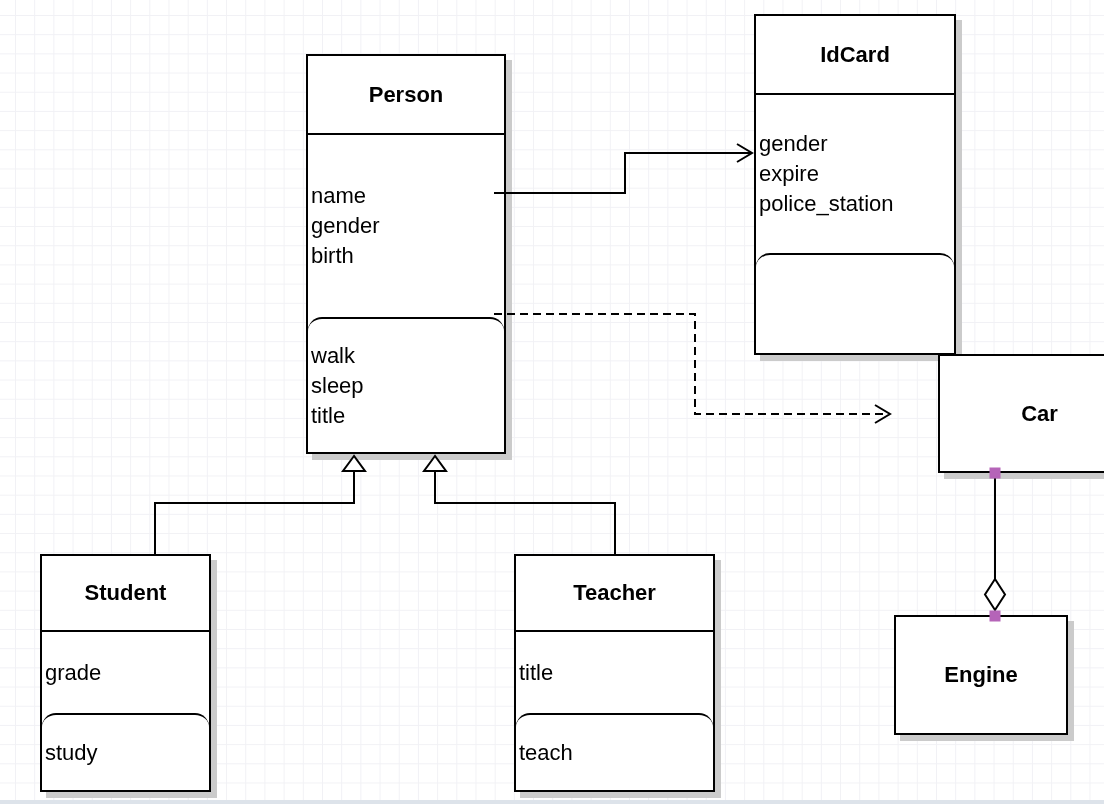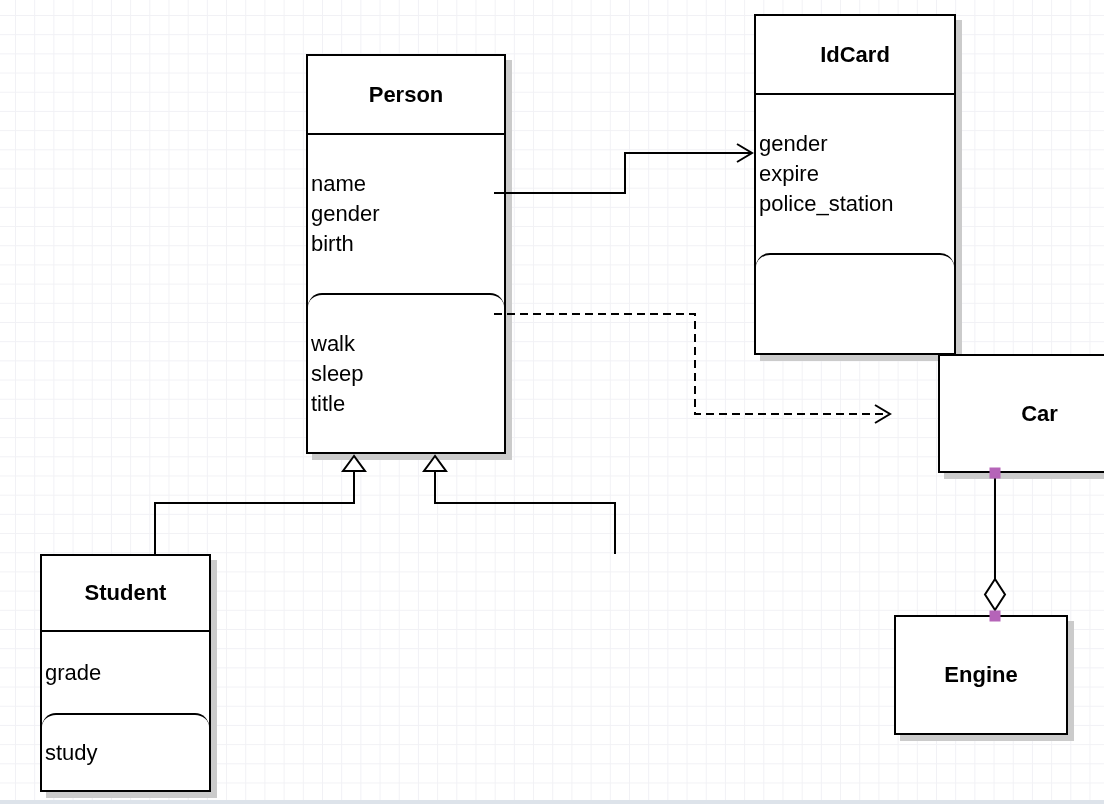--- a/index.html
+++ b/index.html
@@ -63,21 +63,21 @@
     background: #dde3ea;
   }
 </style>
 </head>
 <body>
 
 <div class="canvas">
 
   <div class="uml-class" style="left:306px; top:54px; width:200px; height:400px;">
     <div class="cls-title" style="height:77px">Person</div>
-    <div class="cls-sec" style="height:160px">
+    <div class="cls-sec" style="height:184px">
       <div class="member">name</div>
       <div class="member">gender</div>
       <div class="member">birth</div>
     </div>
     <div class="cls-sec grow">
       <div class="member">walk</div>
       <div class="member">sleep</div>
       <div class="member">title</div>
     </div>
   </div>
@@ -103,20 +103,29 @@
   <div class="uml-class" style="left:40px; top:554px; width:171px; height:238px;">
     <div class="cls-title" style="height:74px">Student</div>
     <div class="cls-sec" style="height:83px">
       <div class="member">grade</div>
     </div>
     <div class="cls-sec grow">
       <div class="member">study</div>
     </div>
   </div>
 
+  <div class="uml-class" style="left:514px; top:554px; width:201px; height:238px;">
+    <div class="cls-title" style="height:74px">Teacher</div>
+    <div class="cls-sec" style="height:83px">
+      <div class="member">title</div>
+    </div>
+    <div class="cls-sec grow">
+      <div class="member">teach</div>
+    </div>
+  </div>
 
   <svg class="edges" viewBox="0 0 1104 804">
 
     <g>
       <path class="edge" d="M494 193 H625 V153 H751"></path>
       <path class="edge" d="M737 144 L752 153 L737 162"></path>
     </g>
 
     <g>
       <path class="edge dashed" d="M494 314 H695 V414 H888"></path>

